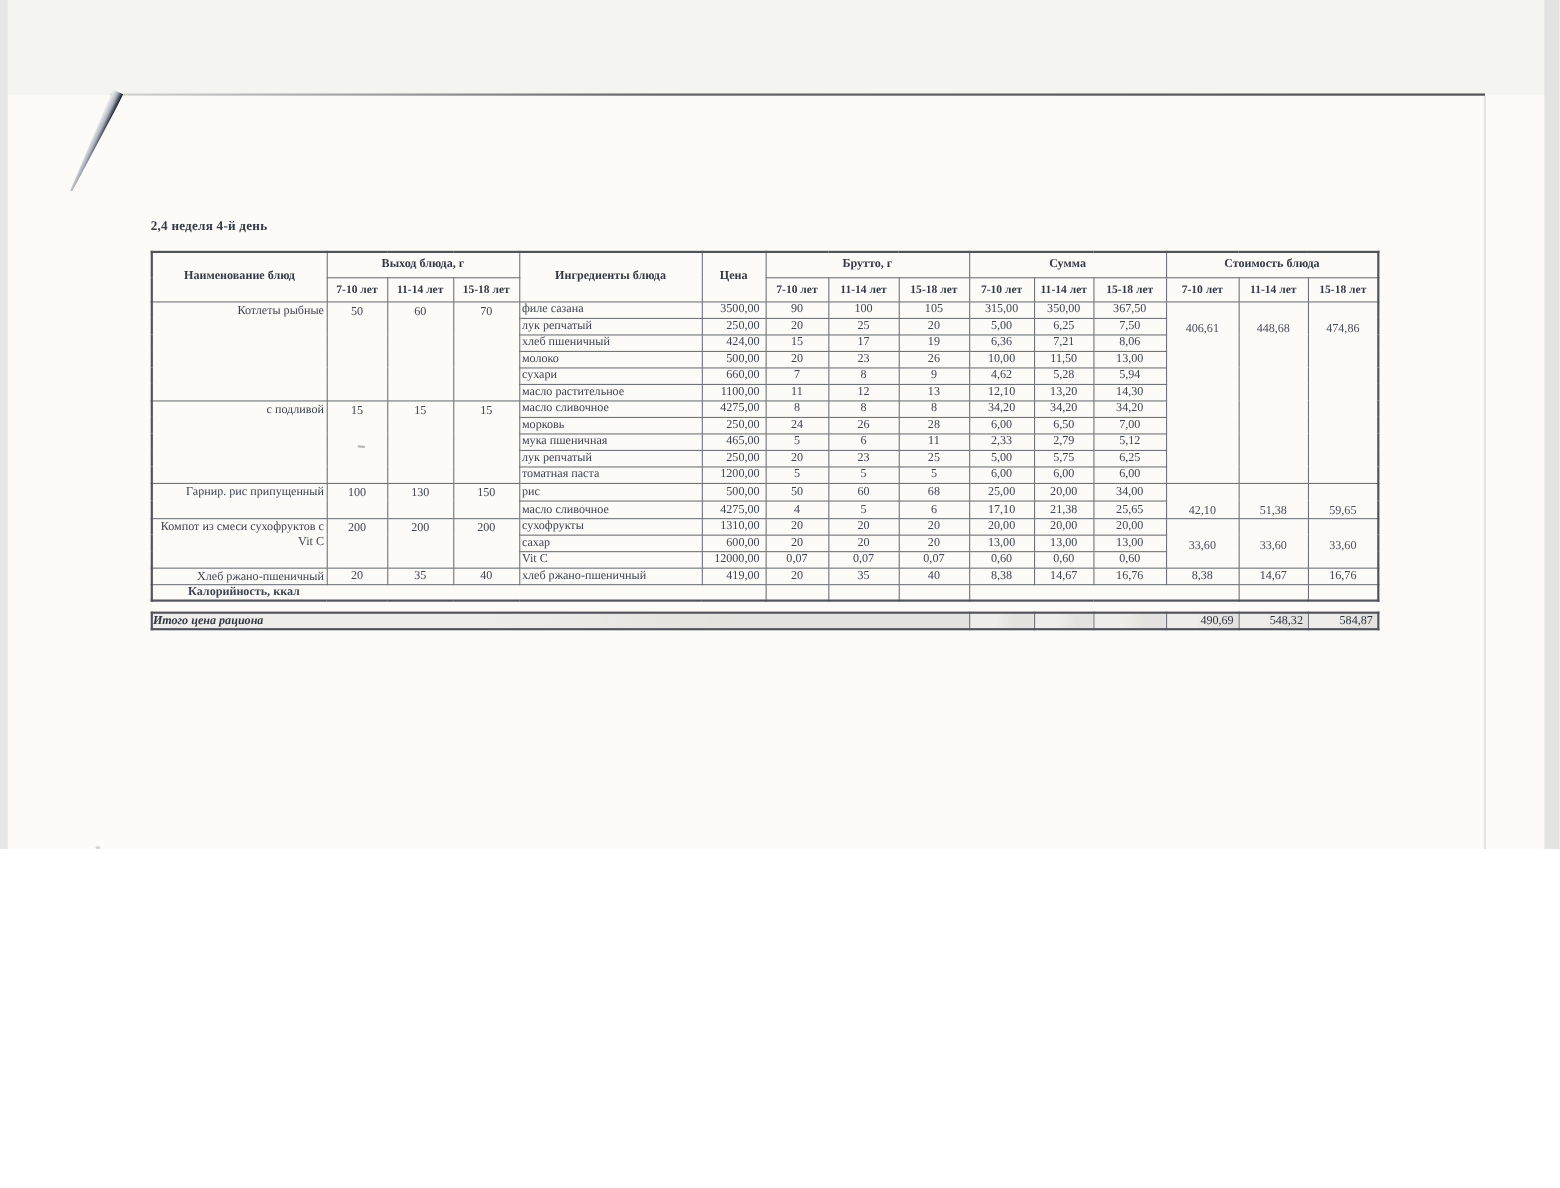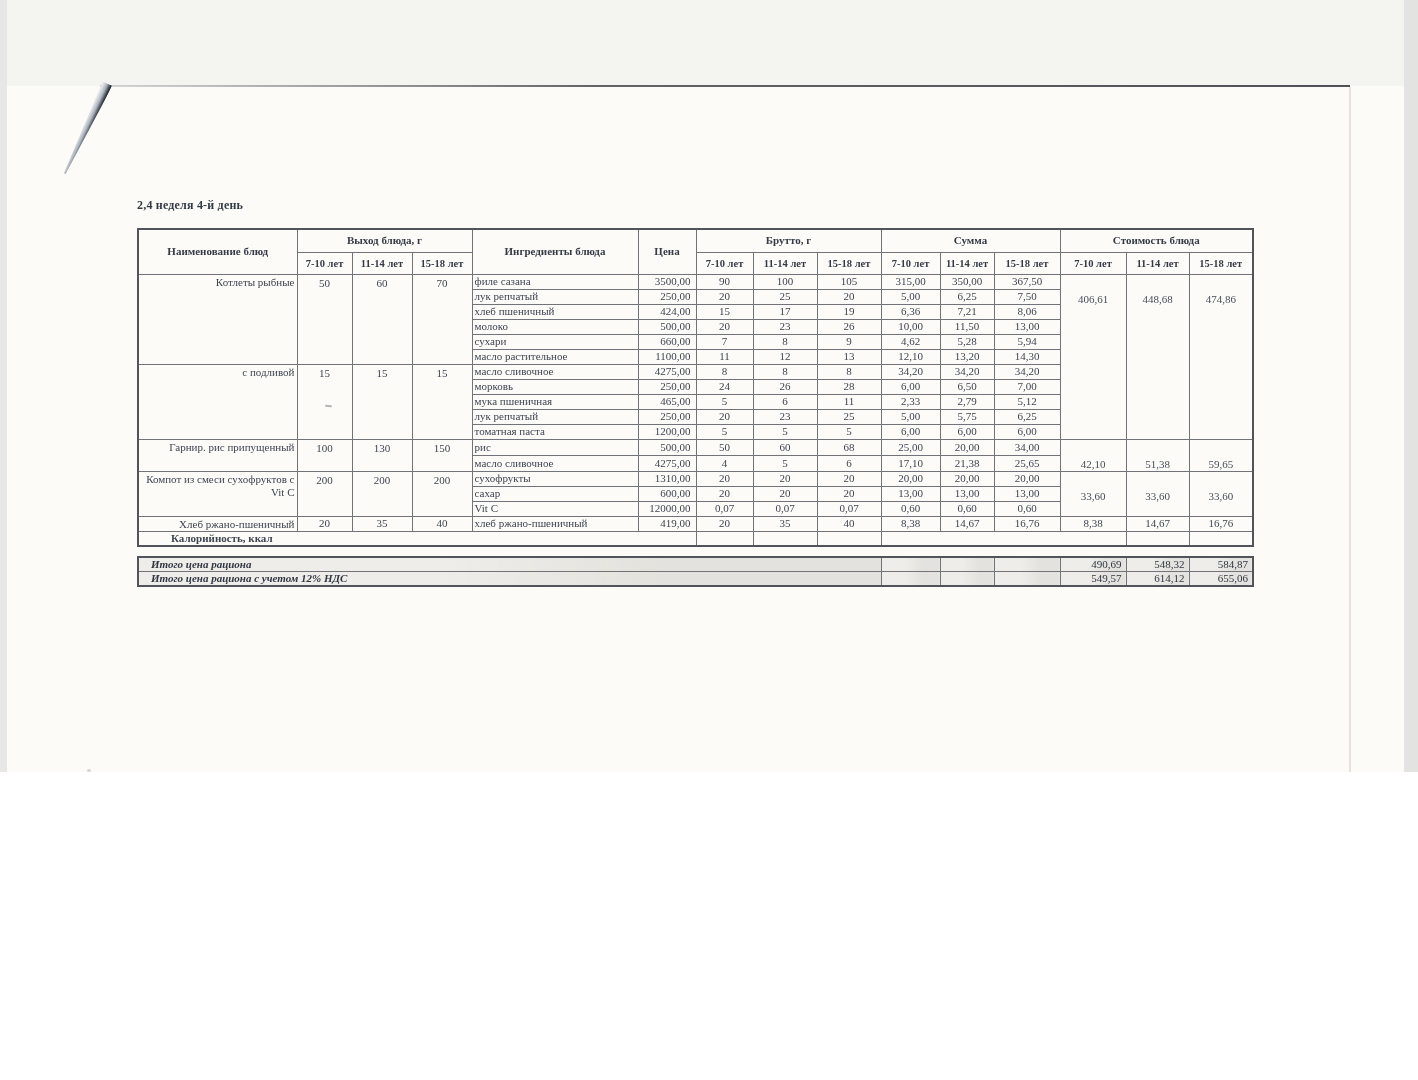--- a/index.html
+++ b/index.html
@@ -32,21 +32,21 @@
   .i{text-align:left;}
   .p{text-align:right;padding-right:5px;}
   .n{text-align:center;}
   .y{text-align:center;vertical-align:top;padding-top:2px;}
   .cst{text-align:center;vertical-align:top;padding-top:18px;color:#474f5c;}
   .cal{font-weight:bold;text-align:left;padding-left:32px;}
 
   .totals{position:absolute;left:137px;top:556px;width:1115px;border:2px solid #51555b;}
   .totals td{height:14px;background:#e9e7e2;
              background-image:linear-gradient(90deg,rgba(255,255,255,.25) 0 40%,rgba(0,0,0,.02) 70%);}
-  .totals .lbl{font-weight:bold;font-style:italic;text-align:left;padding-left:12px;color:#2f3642;}
+  .totals .lbl{font-weight:bold;font-style:italic;text-align:left;padding-left:0;color:#2f3642;}
   .totals .val{text-align:right;padding-right:4px;color:#2f3642;}
 </style>
 </head>
 <body>
 
 <div class="scene">
   <div class="paper"></div>
   <div class="strip-left"></div>
   <div class="strip-right"></div>
   <div class="top-edge"></div>
@@ -333,24 +333,15 @@
     <tbody>
         <tr>
       <td class="lbl">Итого цена рациона</td>
       <td></td>
           <td></td>
           <td></td>
       <td class="val">490,69</td>
       <td class="val">548,32</td>
       <td class="val">584,87</td>
     </tr>
-    <tr>
-      <td class="lbl">Итого цена рациона с учетом 12% НДС</td>
-      <td></td>
-          <td></td>
-          <td></td>
-      <td class="val">549,57</td>
-      <td class="val">614,12</td>
-      <td class="val">655,06</td>
-    </tr>
   </tbody>
     </table>
 </div>
 
 </body></html>

